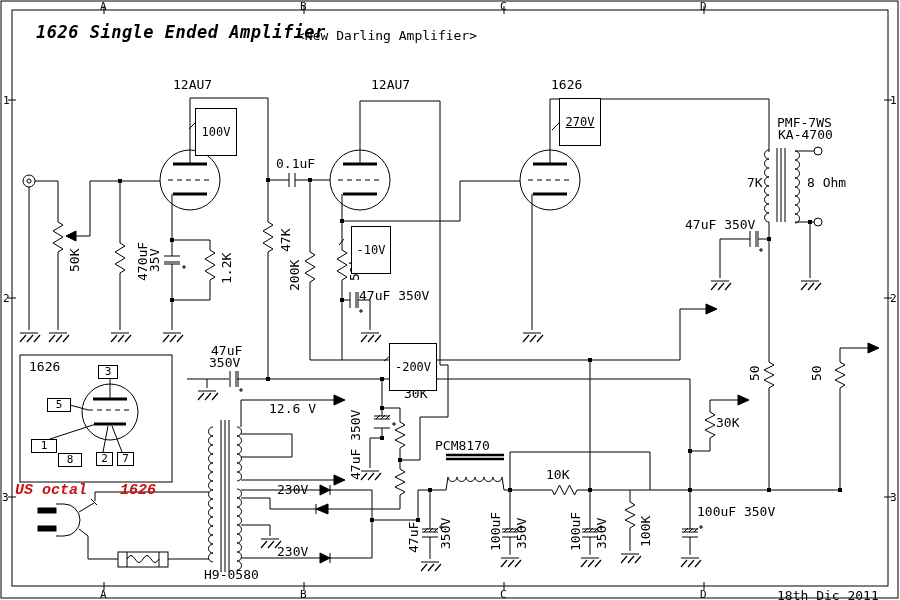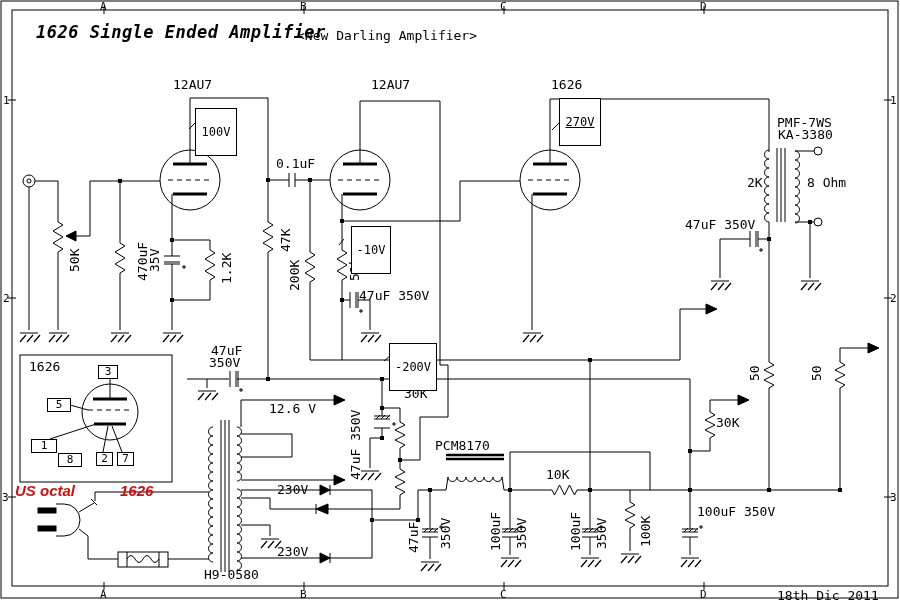--- a/index.html
+++ b/index.html
@@ -3,21 +3,21 @@
 <meta charset="utf-8">
 <style>
   html,body{margin:0;padding:0;background:#fff;}
   #stage{position:relative;width:900px;height:600px;background:#ffffff;overflow:hidden;
          font-family:"DejaVu Sans Mono",monospace;color:#000;}
   #wires{position:absolute;left:0;top:0;}
   .lbl{position:absolute;font-size:13px;line-height:13px;white-space:nowrap;}
   .rot{transform-origin:0 0;transform:rotate(-90deg);}
   .flag{border:1px solid #000;text-align:center;height:14px;line-height:14px;font-size:12px;padding:16px 1px;background:#fff;}
   .pinbox{border:1px solid #000;text-align:center;height:12px;line-height:12px;font-size:11px;background:#fff;}
-  .red{color:#cc1111;font-family:Liberation Sans, sans-serif;font-style:italic;font-weight:bold;font-size:15px;}
+  .red{color:#cc1111;font-family:Liberation Mono, monospace;font-style:italic;font-weight:bold;font-size:15px;}
   #title{position:absolute;left:36px;top:22px;font-size:17px;font-style:italic;font-weight:bold;letter-spacing:.5px;}
   #subtitle{position:absolute;left:297px;top:28px;font-size:13px;}
 </style>
 </head>
 <body>
 
 <div id="stage">
 
   <svg id="wires" width="900" height="600" viewBox="0 0 900 600">
     <defs>
@@ -205,22 +205,22 @@
 
   <div id="title">1626 Single Ended Amplifier</div>
   <div id="subtitle">&lt;New Darling Amplifier&gt;</div>
 
   <div id="labels-host">
       <span class="lbl" style="left: 173px; top: 78px;">12AU7</span>
       <span class="lbl" style="left: 371px; top: 78px;">12AU7</span>
       <span class="lbl" style="left: 551px; top: 78px;">1626</span>
       <span class="lbl" style="left: 276px; top: 157px;">0.1uF</span>
       <span class="lbl" style="left: 777px; top: 116px;">PMF-7WS</span>
-      <span class="lbl" style="left: 778px; top: 128px;">KA-3380</span>
-      <span class="lbl" style="left: 747px; top: 176px;">2K</span>
+      <span class="lbl" style="left: 778px; top: 128px;">KA-4700</span>
+      <span class="lbl" style="left: 747px; top: 176px;">7K</span>
       <span class="lbl" style="left: 807px; top: 176px;">8 Ohm</span>
       <span class="lbl" style="left: 685px; top: 218px;">47uF 350V</span>
       <span class="lbl" style="left: 359px; top: 289px;">47uF 350V</span>
       <span class="lbl" style="left: 211px; top: 344px;">47uF</span>
       <span class="lbl" style="left: 209px; top: 356px;">350V</span>
       <span class="lbl" style="left: 404px; top: 387px;">30K</span>
       <span class="lbl" style="left: 269px; top: 402px;">12.6 V</span>
       <span class="lbl" style="left: 435px; top: 439px;">PCM8170</span>
       <span class="lbl" style="left: 546px; top: 468px;">10K</span>
       <span class="lbl" style="left: 716px; top: 416px;">30K</span>

